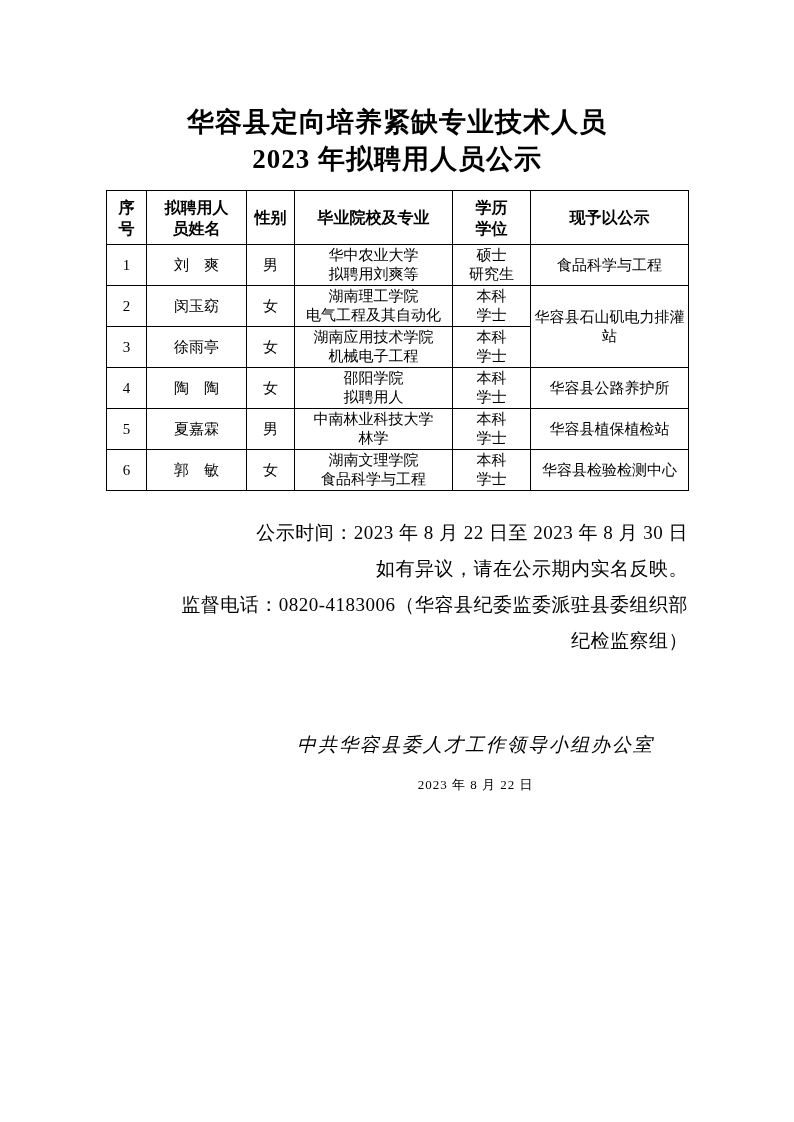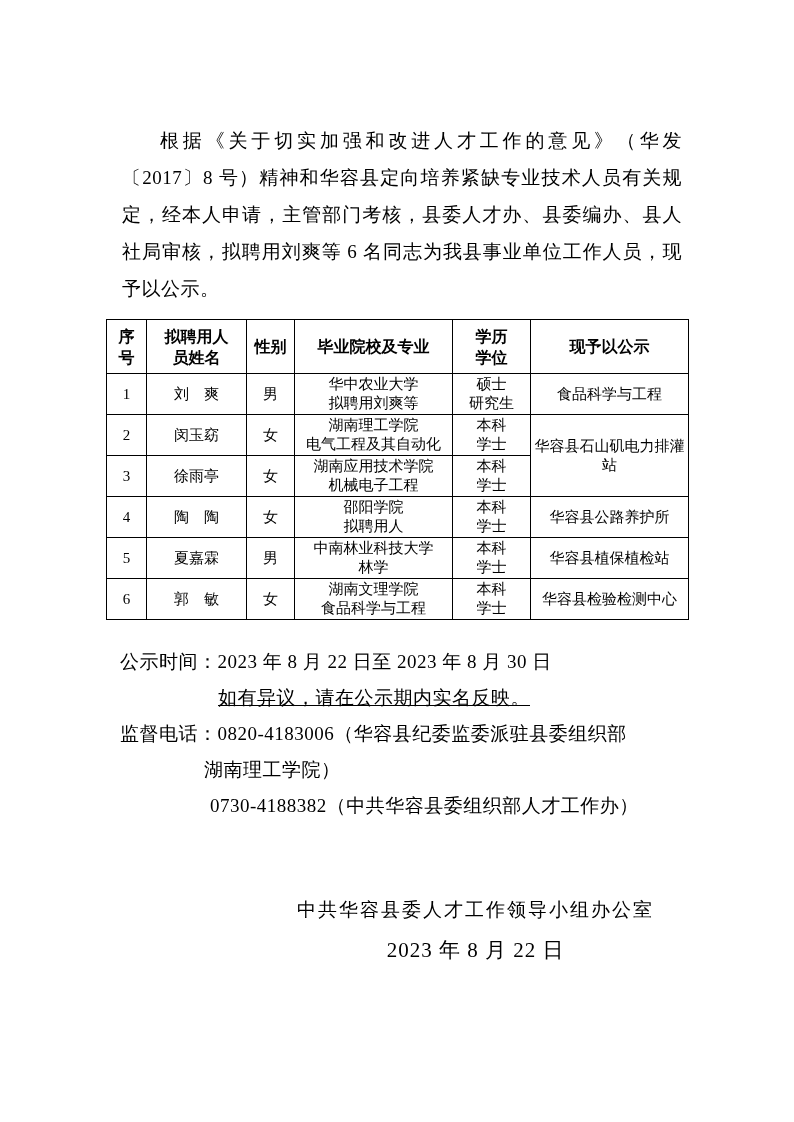--- a/index.html
+++ b/index.html
@@ -68,51 +68,55 @@
   .col-school { width: 158px; }
   .col-degree { width: 78px; }
   .col-employer { width: 158px; }
   
   .notice {
     margin: 24px 0 0 14px;
     font-size: 19px;
     line-height: 36px;
     letter-spacing: 0.5px;
   }
-  .n-line { white-space: nowrap; }
-  .indent-a { padding-left: 98px; text-decoration: underline; }
+  .n-line { white-space: nowrap; text-align: right; }
+  .indent-a { padding-left: 98px; }
   .indent-b { padding-left: 84px; }
   .indent-c { padding-left: 90px; }
   
   .signature {
     margin-top: 66px;
     display: flex;
     justify-content: flex-end;
     padding-right: 34px;
   }
   .sig-inner { text-align: center; }
   .sig-org {
     font-size: 19px;
     letter-spacing: 2px;
     line-height: 40px;
     white-space: nowrap;
+    font-style: italic;
   }
   .sig-date {
-    font-size: 21px;
+    font-size: 13px;
     letter-spacing: 1px;
     line-height: 40px;
   }
 </style>
 </head>
 <body>
 
 <div class="page">
 
-
-  <p class="intro">根据《关于切实加强和改进人才工作的意见》（华发〔2017〕8 号）精神和华容县定向培养紧缺专业技术人员有关规定，经本人申请，主管部门考核，县委人才办、县委编办、县人社局审核，拟聘用刘爽等 6 名同志为我县事业单位工作人员，现予以公示。</p>
+  <div class="title">
+    <div>华容县定向培养紧缺专业技术人员</div>
+    <div>2023 年拟聘用人员公示</div>
+  </div>
+
 
   <table class="hire">
     <colgroup>
       <col class="col-no">
         <col class="col-name">
         <col class="col-gender">
       <col class="col-school">
         <col class="col-degree">
         <col class="col-employer">
     </colgroup>
@@ -203,22 +207,21 @@
     </table>
 
   <div class="notice">
     <div class="n-line">
       <span>公示时间：</span><span>2023 年 8 月 22 日至 2023 年 8 月 30 日</span>
     </div>
     <div class="n-line indent-a">如有异议，请在公示期内实名反映。</div>
     <div class="n-line">
       <span>监督电话：</span><span>0820-4183006（华容县纪委监委派驻县委组织部</span>
     </div>
-    <div class="n-line indent-b">湖南理工学院）</div>
-    <div class="n-line indent-c">0730-4188382（中共华容县委组织部人才工作办）</div>
+    <div class="n-line indent-b">纪检监察组）</div>
   </div>
 
   <div class="signature">
     <div class="sig-inner">
       <div class="sig-org">中共华容县委人才工作领导小组办公室</div>
       <div class="sig-date">2023 年 8 月 22 日</div>
     </div>
   </div>
 
 </div>

